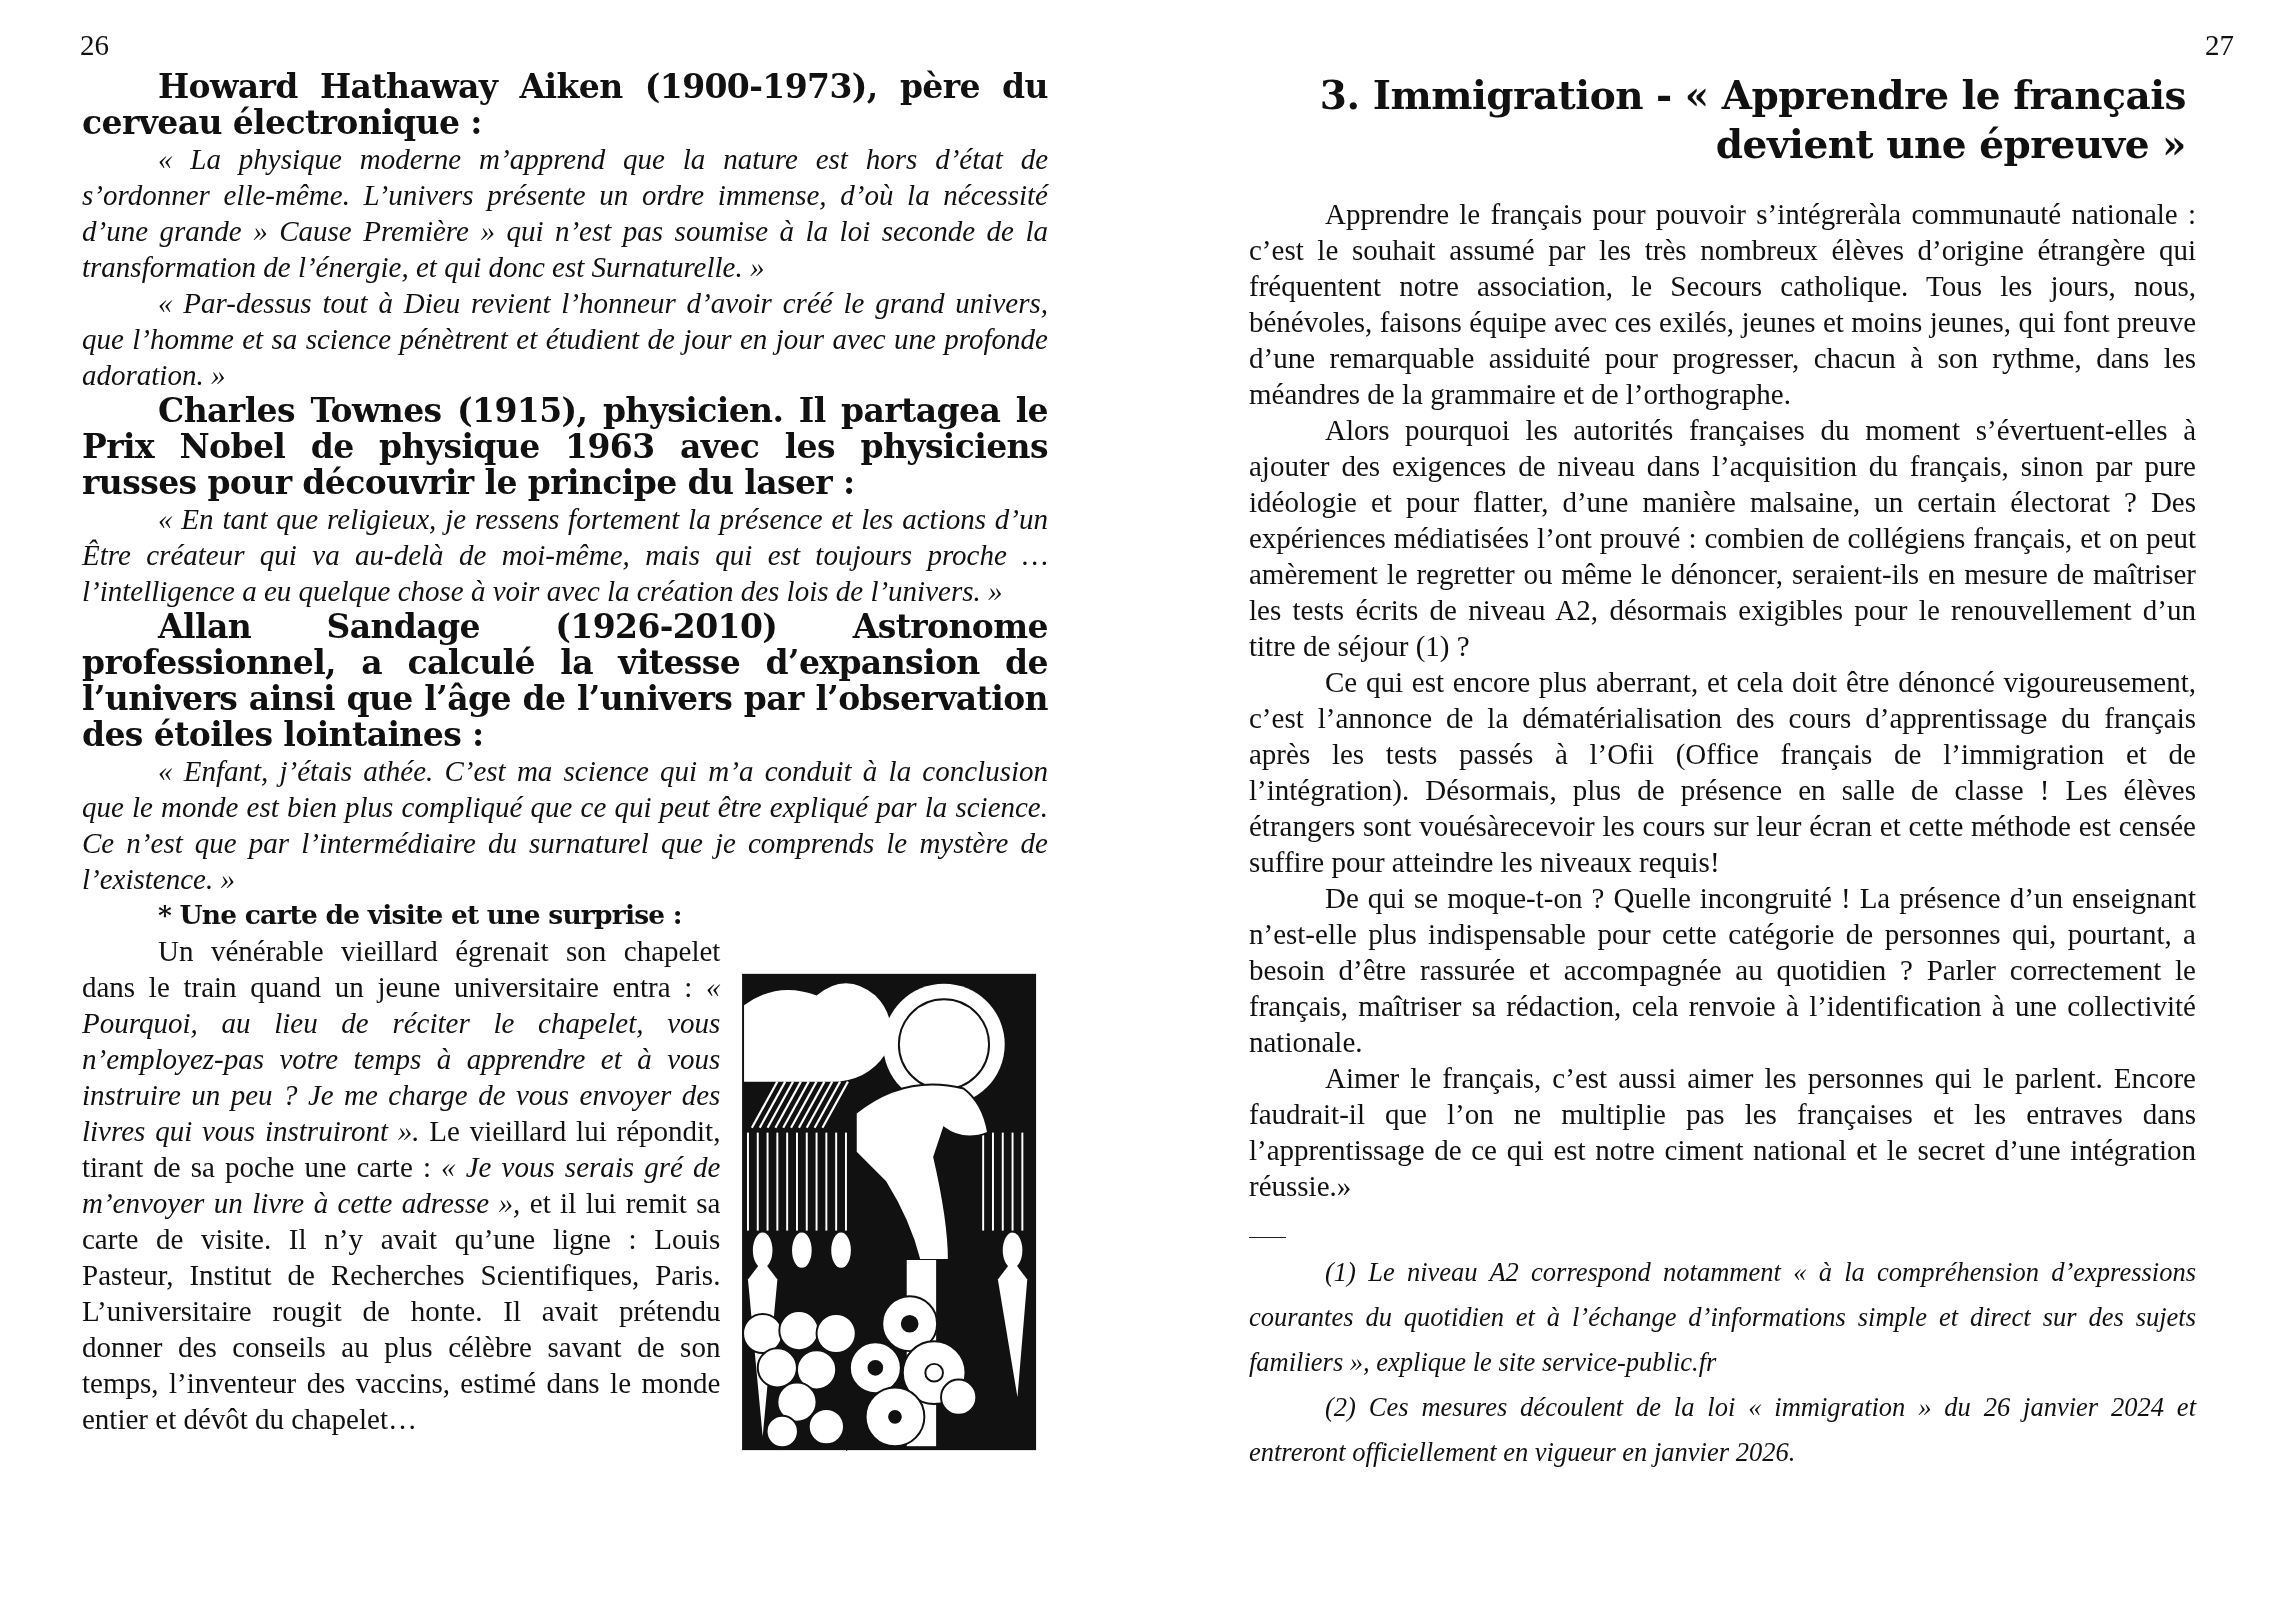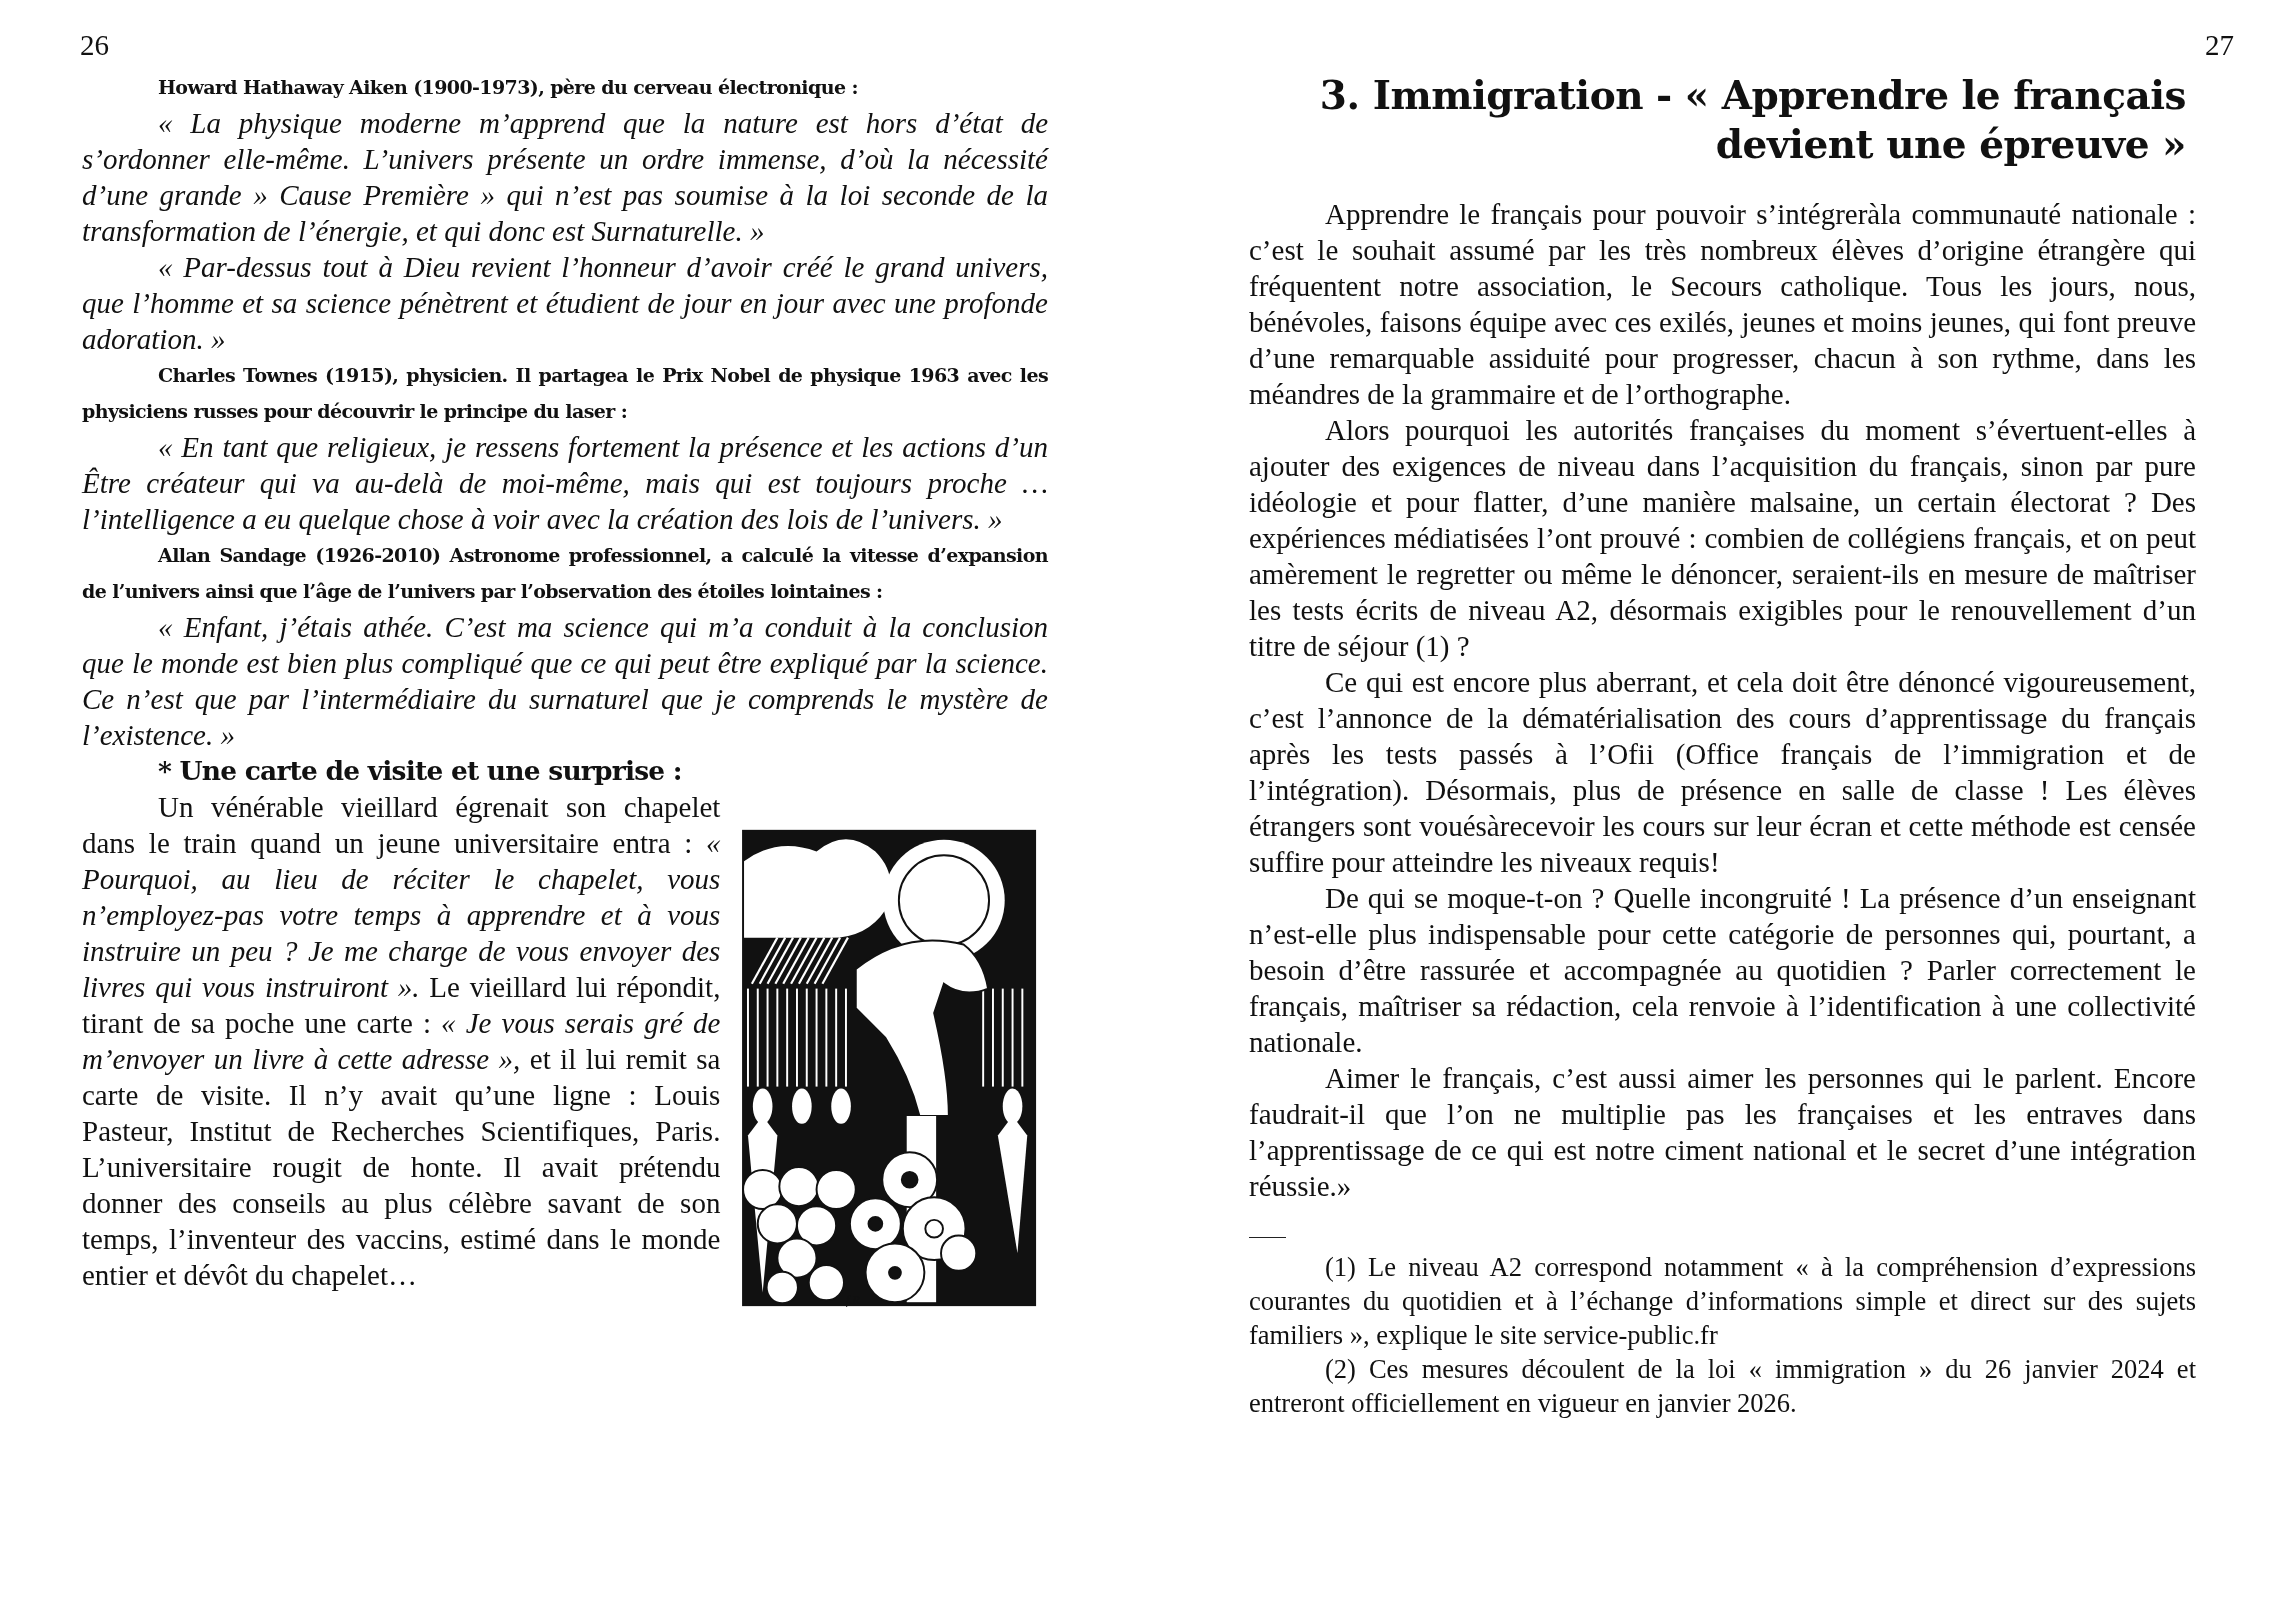--- a/index.html
+++ b/index.html
@@ -10,32 +10,32 @@
   .page-num { position: absolute; top: 29px; font-family: "Liberation Serif", serif; font-size: 29px; }
   .page-left .page-num { left: 80px; }
   .page-right .page-num { right: 59px; }
 
   .col { position: absolute; font-family: "Liberation Serif", serif; font-size: 29px; line-height: 36px; text-align: justify; }
   .page-left .col { left: 82px; top: 69px; width: 966px; }
   .page-right .col { left: 102px; top: 196px; width: 947px; }
 
   p { margin: 0; }
   .indent { text-indent: 76px; }
-  .bold-head { font-family: "DejaVu Serif", serif; font-weight: bold; font-size: 19px; letter-spacing: -0.6px; line-height: 36px; }
+  .bold-head { font-family: "DejaVu Serif", serif; font-weight: bold; font-size: 33px; letter-spacing: -0.6px; line-height: 36px; }
   .quote { font-style: italic; }
   .sub { font-family: "DejaVu Serif", serif; font-weight: bold; font-size: 26.5px; letter-spacing: -0.8px; }
 
   .story-wrap { position: relative; }
   .illus { float: right; width: 310px; height: 490px; margin: 33px 0 0 17.6px; shape-outside: margin-box; }
   .illus svg { display: block; width: 310px; height: 490px; }
 
   .title { position: absolute; left: 1225px; width: 961px; top: 71px; text-align: right; font-family: "DejaVu Serif", serif; font-weight: bold; font-size: 39px; line-height: 49px; letter-spacing: -0.5px; }
 
   .fn-rule { width: 37px; height: 0; border-top: 1.5px solid #222; margin: 33px 0 11.8px 0; }
-  .footnote { font-size: 26.5px; line-height: 34px; }
+  .footnote { font-style: italic; font-size: 26.5px; line-height: 45px; }
 </style>
 </head>
 <body>
 
 <div class="page page-left">
   <div class="page-num">26</div>
   <div class="col">
     <p class="indent bold-head">Howard Hathaway Aiken (1900-1973), père du cerveau électronique :</p>
     <p class="indent quote">« La physique moderne m’apprend que la nature est hors d’état de s’ordonner elle-même. L’univers présente un ordre immense, d’où la nécessité d’une grande » Cause Première » qui n’est pas soumise à la loi seconde de la transformation de l’énergie, et qui donc est Surnaturelle. »</p>
     <p class="indent quote">« Par-dessus tout à Dieu revient l’honneur d’avoir créé le grand univers, que l’homme et sa science pénètrent et étudient de jour en jour avec une profonde adoration. »</p>

